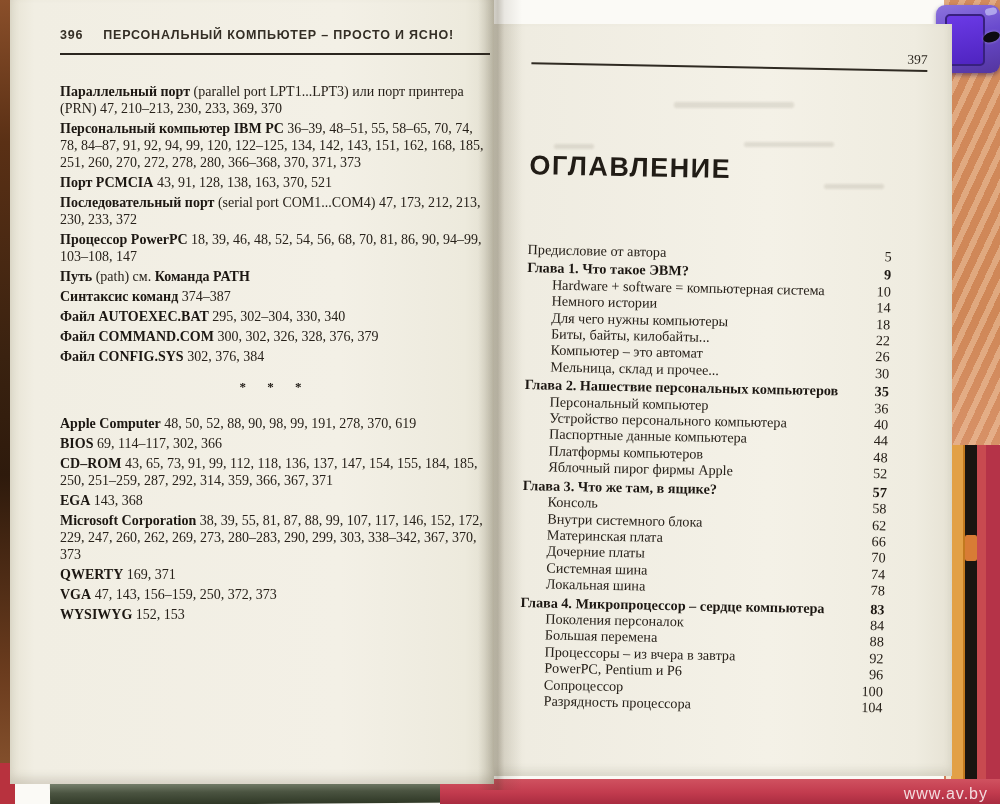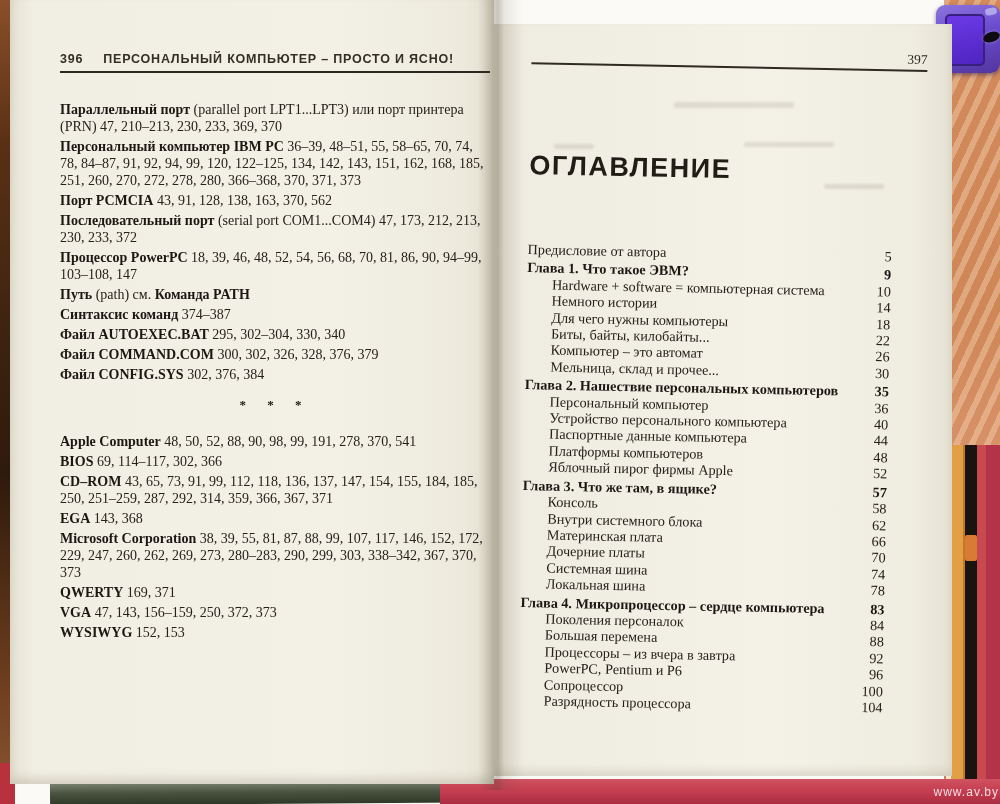--- a/index.html
+++ b/index.html
@@ -83,21 +83,21 @@
     position:absolute;left:478px;top:0;width:44px;height:790px;
     background:linear-gradient(90deg,rgba(70,60,40,0) 0%,rgba(70,60,40,.28) 45%,rgba(70,60,40,.10) 60%,rgba(70,60,40,0) 100%);
     pointer-events:none;
   }
   
   .left-content{padding:28px 8px 0 50px;width:430px;}
   .running-head{
     display:flex;gap:20px;align-items:baseline;
     font-family:"Liberation Sans",sans-serif;font-weight:bold;
     font-size:12.5px;letter-spacing:.8px;color:#342e25;
-    border-bottom:2px solid #2b261f;padding-bottom:5px;margin-top:24px;
+    border-bottom:2px solid #2b261f;padding-bottom:11px;
   }
   .index-list{margin-top:28px;}
   .index-entry{
     margin:0 0 3px;font-size:14px;line-height:17px;color:#27211a;
     text-align:left;
   }
   .index-entry .b{font-weight:bold;color:#1c1712;}
   .separator{
     text-align:center;font-weight:bold;font-size:13px;
     letter-spacing:9px;margin:14px 0 20px;color:#1c1712;
@@ -122,22 +122,22 @@
   .toc-label{flex:1;}
   .toc-page{width:44px;text-align:right;}
   
   .bleed{position:absolute;background:rgba(120,112,96,.16);filter:blur(1.2px);border-radius:2px;}
   .bleed.b1{left:180px;top:78px;width:120px;height:6px;}
   .bleed.b2{left:250px;top:118px;width:90px;height:5px;}
   .bleed.b3{left:330px;top:160px;width:60px;height:5px;}
   .bleed.b4{left:60px;top:120px;width:40px;height:5px;}
   
   .watermark{
-    position:absolute;right:1px;top:785px;
-    font-family:"Liberation Sans",sans-serif;font-size:12px;
+    position:absolute;right:12px;top:785px;
+    font-family:"Liberation Sans",sans-serif;font-size:16px;
     color:rgba(255,255,255,.82);letter-spacing:1px;
   }
 </style>
 </head>
 <body>
 
 <div class="left-cover-edge"></div>
 <div class="right-bg"></div>
 <div class="right-stripes"></div>
 <div class="page-block-edge"></div>
@@ -153,32 +153,32 @@
 
 <div class="page page-left">
   <div class="left-content">
     <div class="running-head">
       <span>396</span>
       <span>ПЕРСОНАЛЬНЫЙ КОМПЬЮТЕР – ПРОСТО И ЯСНО!</span>
     </div>
     <div class="index-list">
         <p class="index-entry"><span class="b">Параллельный порт</span><span class="r"> (parallel port LPT1...LPT3) или порт принтера (PRN) 47, 210–213, 230, 233, 369, 370</span></p>
         <p class="index-entry"><span class="b">Персональный компьютер IBM PC</span><span class="r"> 36–39, 48–51, 55, 58–65, 70, 74, 78, 84–87, 91, 92, 94, 99, 120, 122–125, 134, 142, 143, 151, 162, 168, 185, 251, 260, 270, 272, 278, 280, 366–368, 370, 371, 373</span></p>
-        <p class="index-entry"><span class="b">Порт PCMCIA</span><span class="r"> 43, 91, 128, 138, 163, 370, 562</span></p>
+        <p class="index-entry"><span class="b">Порт PCMCIA</span><span class="r"> 43, 91, 128, 138, 163, 370, 521</span></p>
         <p class="index-entry"><span class="b">Последовательный порт</span><span class="r"> (serial port COM1...COM4) 47, 173, 212, 213, 230, 233, 372</span></p>
         <p class="index-entry"><span class="b">Процессор PowerPC</span><span class="r"> 18, 39, 46, 48, 52, 54, 56, 68, 70, 81, 86, 90, 94–99, 103–108, 147</span></p>
         <p class="index-entry"><span class="b">Путь</span><span class="r"> (path) см. </span><span class="b">Команда PATH</span></p>
         <p class="index-entry"><span class="b">Синтаксис команд</span><span class="r"> 374–387</span></p>
         <p class="index-entry"><span class="b">Файл AUTOEXEC.BAT</span><span class="r"> 295, 302–304, 330, 340</span></p>
         <p class="index-entry"><span class="b">Файл COMMAND.COM</span><span class="r"> 300, 302, 326, 328, 376, 379</span></p>
         <p class="index-entry"><span class="b">Файл CONFIG.SYS</span><span class="r"> 302, 376, 384</span></p>
       </div>
     <div class="separator">* * *</div>
     <div class="index-list" style="margin-top:0">
-        <p class="index-entry"><span class="b">Apple Computer</span><span class="r"> 48, 50, 52, 88, 90, 98, 99, 191, 278, 370, 541</span></p>
+        <p class="index-entry"><span class="b">Apple Computer</span><span class="r"> 48, 50, 52, 88, 90, 98, 99, 191, 278, 370, 619</span></p>
         <p class="index-entry"><span class="b">BIOS</span><span class="r"> 69, 114–117, 302, 366</span></p>
         <p class="index-entry"><span class="b">CD–ROM</span><span class="r"> 43, 65, 73, 91, 99, 112, 118, 136, 137, 147, 154, 155, 184, 185, 250, 251–259, 287, 292, 314, 359, 366, 367, 371</span></p>
         <p class="index-entry"><span class="b">EGA</span><span class="r"> 143, 368</span></p>
         <p class="index-entry"><span class="b">Microsoft Corporation</span><span class="r"> 38, 39, 55, 81, 87, 88, 99, 107, 117, 146, 152, 172, 229, 247, 260, 262, 269, 273, 280–283, 290, 299, 303, 338–342, 367, 370, 373</span></p>
         <p class="index-entry"><span class="b">QWERTY</span><span class="r"> 169, 371</span></p>
         <p class="index-entry"><span class="b">VGA</span><span class="r"> 47, 143, 156–159, 250, 372, 373</span></p>
         <p class="index-entry"><span class="b">WYSIWYG</span><span class="r"> 152, 153</span></p>
       </div>
   </div>
 </div>

